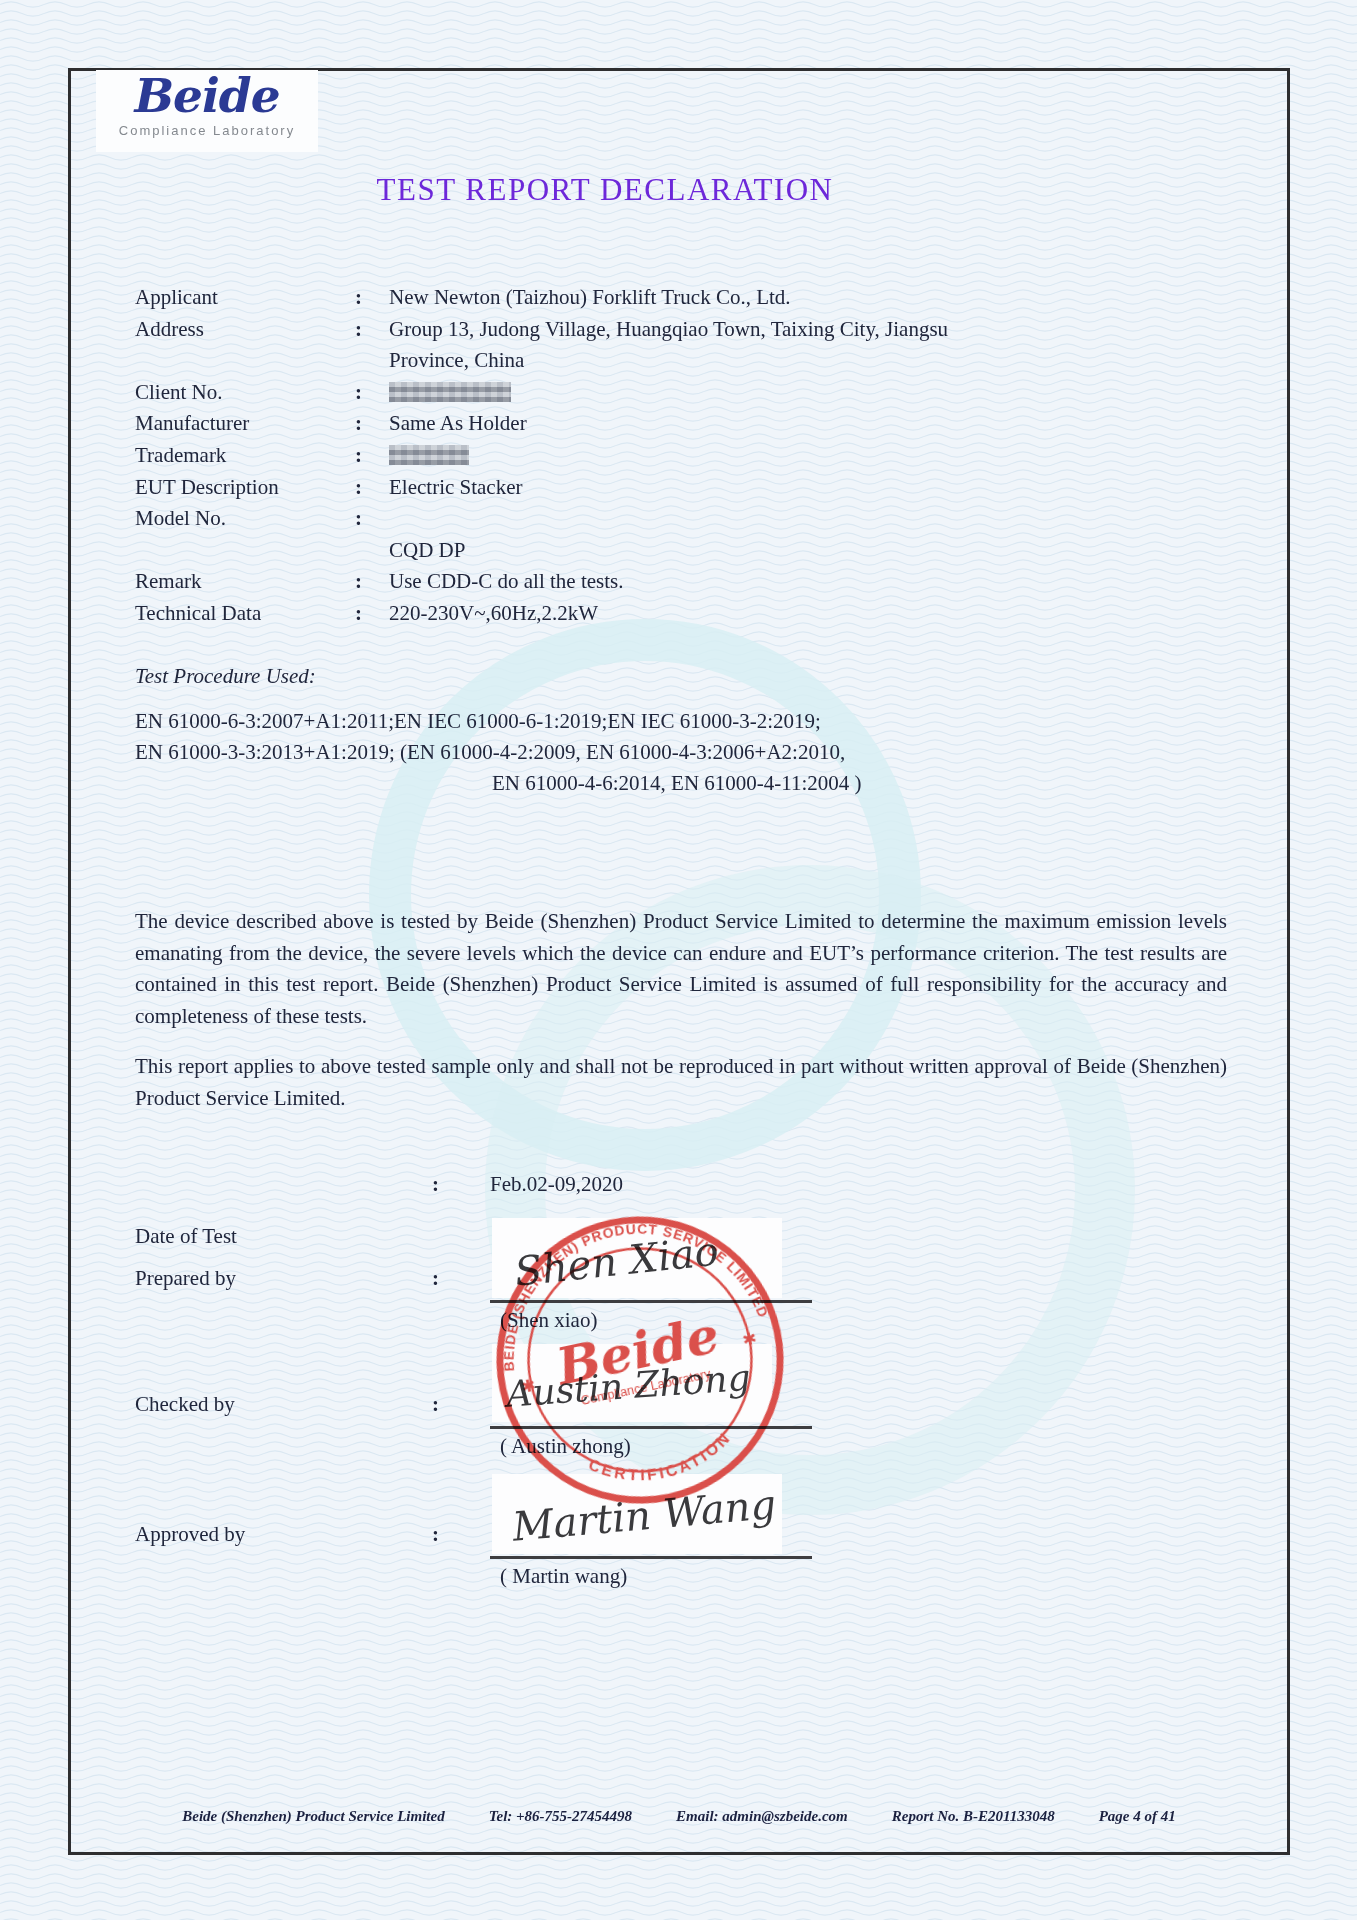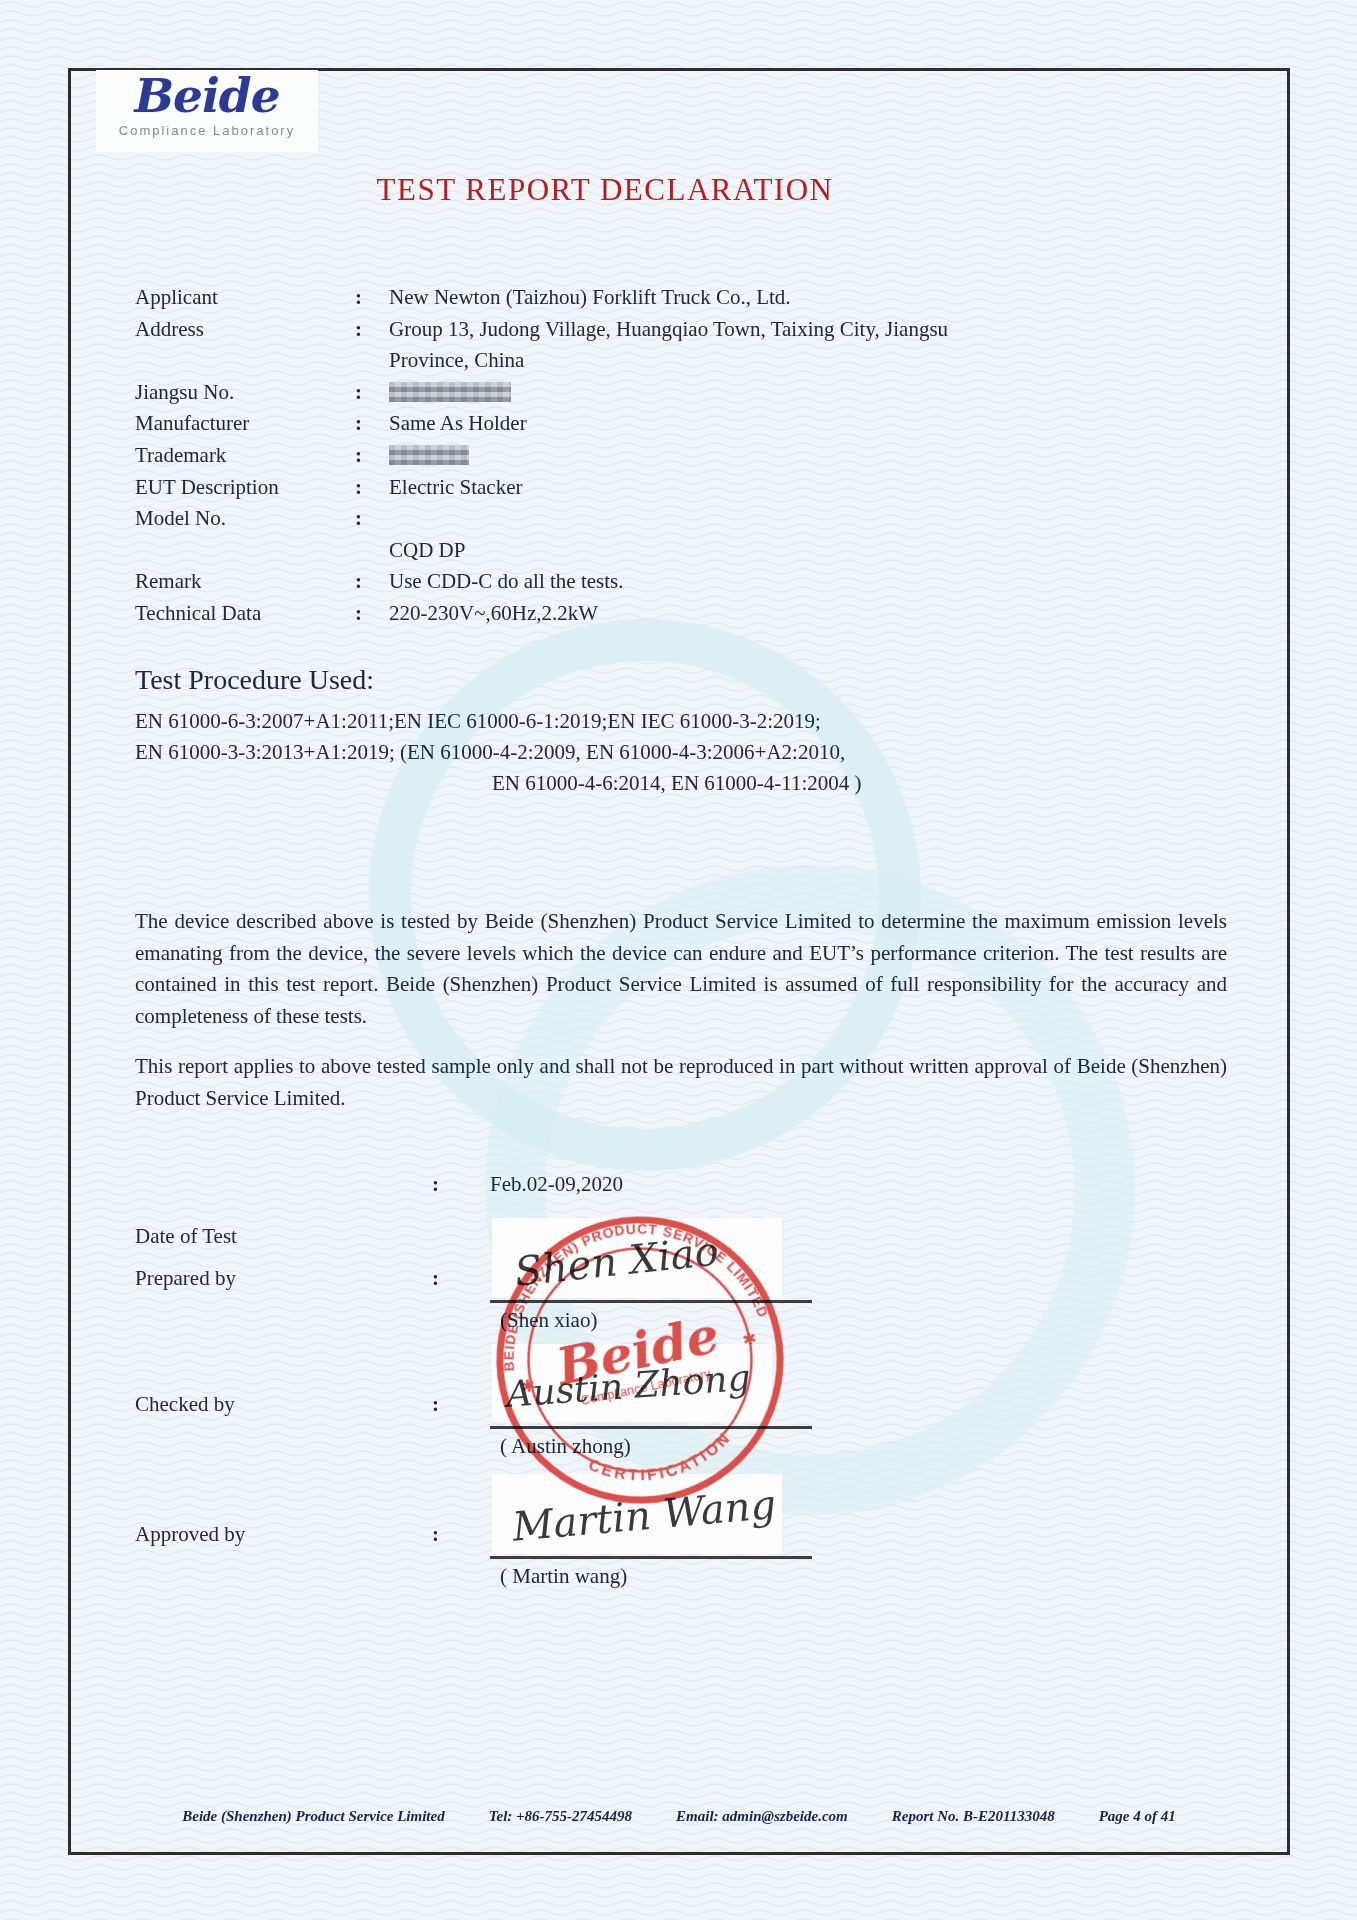--- a/index.html
+++ b/index.html
@@ -12,35 +12,35 @@
   .content{position:absolute;left:0;top:0;width:1357px;height:1532px;z-index:2;}
 
   .logo{position:absolute;left:96px;top:70px;width:222px;height:82px;
         background:#fcfdfe;text-align:center;}
   .logo-brand{font-family:"DejaVu Serif",serif;font-style:italic;font-weight:bold;
         font-size:47px;line-height:52px;color:#2b3a94;letter-spacing:-1px;}
   .logo-sub{font-family:"Liberation Sans",sans-serif;font-size:13px;color:#84898f;
         letter-spacing:2px;margin-top:1px;}
 
   .title{position:absolute;left:135px;top:172px;width:940px;margin:0;text-align:center;
-        font-size:31px;font-weight:400;letter-spacing:1.5px;color:#b91c1c;}
+        font-size:31px;font-weight:400;letter-spacing:1.5px;color:#6d28d9;}
 
   .fields{position:absolute;left:135px;top:282px;width:1092px;}
   .frow{display:grid;grid-template-columns:220px 34px 1fr;min-height:31.6px;
         font-size:21px;line-height:31.6px;}
   .fcolon{font-weight:bold;}
   .redacted{display:inline-block;height:20px;vertical-align:middle;margin-top:-4px;
         filter:blur(.5px);
         background-image:
           repeating-linear-gradient(0deg, rgba(110,116,128,.6) 0 5px, rgba(200,205,212,.55) 5px 10px),
           repeating-linear-gradient(90deg, #a8aeb8 0 6px, #d6dade 6px 12px);}
   .redacted.w-client{width:122px;}
   .redacted.w-trademark{width:80px;}
 
-  .proc-heading{position:absolute;left:135px;top:664px;font-size:28px;}
+  .proc-heading{position:absolute;left:135px;top:664px;font-size:21px;font-style:italic;}
   .proc-lines{position:absolute;left:135px;top:706px;width:1092px;
         font-size:21px;line-height:31px;}
   .proc-line.indent{margin-left:357px;}
 
   .para{position:absolute;left:135px;width:1092px;font-size:21px;line-height:31.5px;
         text-align:justify;margin:0;}
   .para1{top:858px;margin-top:48px;}
   .para2{top:1051px;}
 
   .sig-label{position:absolute;left:135px;font-size:21px;}
@@ -98,21 +98,21 @@
         <div class="flabel">Address</div>
         <div class="fcolon">:</div>
         <div class="fvalue">Group 13, Judong Village, Huangqiao Town, Taixing City, Jiangsu</div>
       </div>
       <div class="frow">
         <div class="flabel"></div>
         <div class="fcolon"></div>
         <div class="fvalue">Province, China</div>
       </div>
       <div class="frow">
-        <div class="flabel">Jiangsu No.</div>
+        <div class="flabel">Client No.</div>
         <div class="fcolon">:</div>
         <div class="fvalue"><span class="redacted w-client"></span></div>
       </div>
       <div class="frow">
         <div class="flabel">Manufacturer</div>
         <div class="fcolon">:</div>
         <div class="fvalue">Same As Holder</div>
       </div>
       <div class="frow">
         <div class="flabel">Trademark</div>

